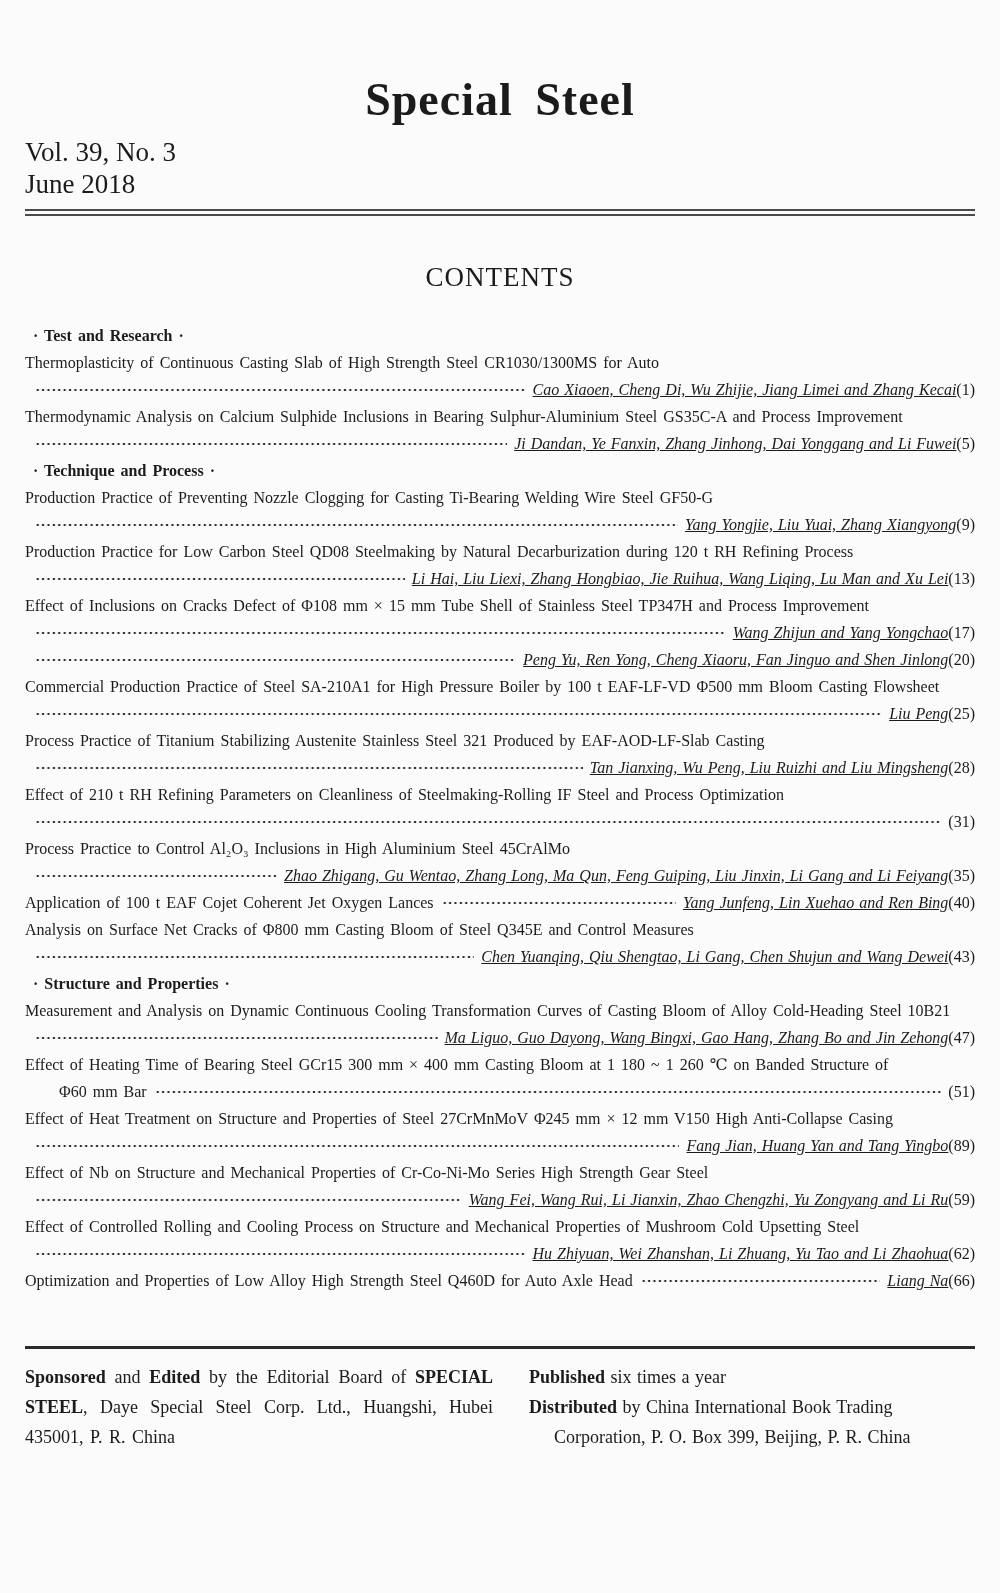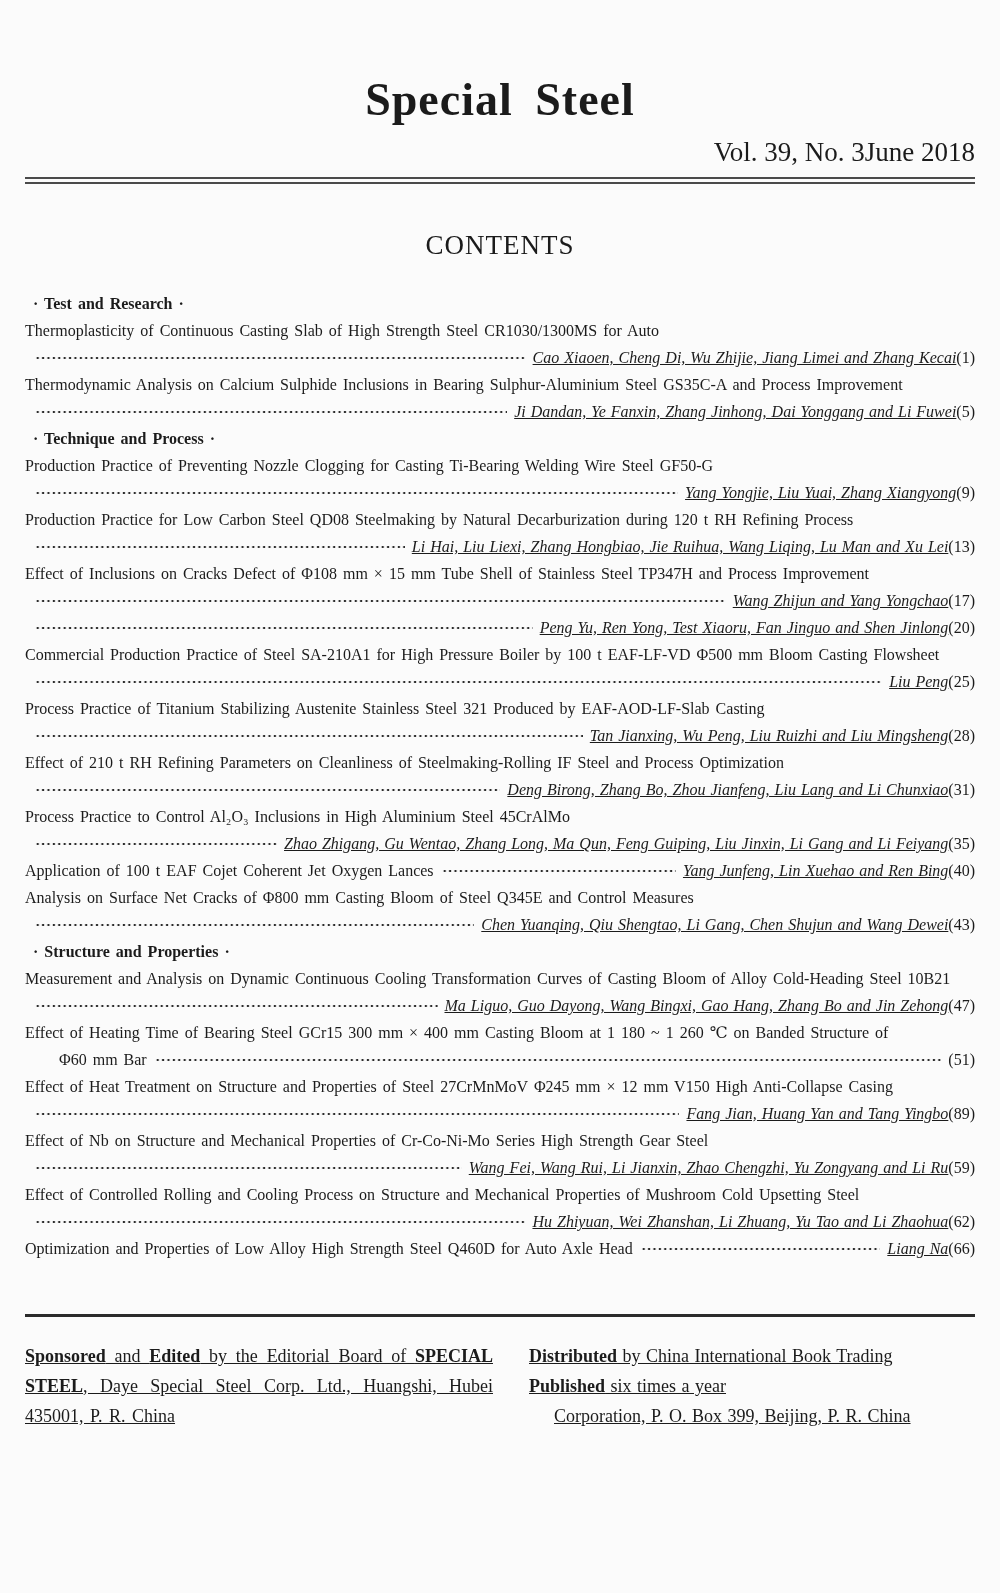--- a/index.html
+++ b/index.html
@@ -16,25 +16,26 @@
     margin-top: 74px;
     text-align: center;
     font-size: 46px;
     font-weight: bold;
     letter-spacing: 1px;
     word-spacing: 10px;
     line-height: 52px;
   }
   .vol-row {
     display: flex;
-    justify-content: flex-end;
+    justify-content: flex-start;
     align-items: baseline;
     margin: 10px 25px 0 25px;
     font-size: 27px;
     line-height: 32px;
+    flex-direction: column;
   }
   .double-rule {
     margin: 9px 25px 0 25px;
     height: 3px;
     border-top: 2px solid #4a4a4a;
     border-bottom: 2px solid #4a4a4a;
   }
   .contents-heading {
     margin-top: 45px;
     text-align: center;
@@ -82,25 +83,24 @@
     font-style: italic;
     white-space: nowrap;
     word-spacing: 1px;
     text-decoration: underline;
   }
   .page-no { white-space: nowrap; font-style: normal; }
 
   .footer {
     margin: 52px 25px 0 25px;
     border-top: 3px solid #2b2b2b;
-    padding-top: 24px;
+    padding-top: 13px;
     display: flex;
     font-size: 18px;
     line-height: 30px;
-    text-decoration: underline;
   }
   .footer .col-left {
     width: 468px;
     text-align: justify;
     word-spacing: 2px;
   }
   .footer .col-right {
     flex: 1;
     margin-left: 36px;
     word-spacing: 1px;
@@ -171,21 +171,21 @@
       <div class="l-line">
         <span class="dots"></span>
         <span class="auth">Wang Zhijun and Yang Yongchao</span>
           <span class="page-no">(17)</span>
       </div>
     </div>
 
     <div class="entry">
       <div class="l-line">
         <span class="dots"></span>
-        <span class="auth">Peng Yu, Ren Yong, Test Xiaoru, Fan Jinguo and Shen Jinlong</span>
+        <span class="auth">Peng Yu, Ren Yong, Cheng Xiaoru, Fan Jinguo and Shen Jinlong</span>
           <span class="page-no">(20)</span>
       </div>
     </div>
 
     <div class="entry">
       <div class="t-line">Commercial Production Practice of Steel SA-210A1 for High Pressure Boiler by 100 t EAF-LF-VD Φ500 mm Bloom Casting Flowsheet</div>
       <div class="l-line">
         <span class="dots"></span>
         <span class="auth">Liu Peng</span>
           <span class="page-no">(25)</span>
@@ -198,21 +198,20 @@
         <span class="dots"></span>
         <span class="auth">Tan Jianxing, Wu Peng, Liu Ruizhi and Liu Mingsheng</span>
           <span class="page-no">(28)</span>
       </div>
     </div>
 
     <div class="entry">
       <div class="t-line">Effect of 210 t RH Refining Parameters on Cleanliness of Steelmaking-Rolling IF Steel and Process Optimization</div>
       <div class="l-line">
         <span class="dots"></span>
-        <span class="auth">Deng Birong, Zhang Bo, Zhou Jianfeng, Liu Lang and Li Chunxiao</span>
           <span class="page-no">(31)</span>
       </div>
     </div>
 
     <div class="entry">
       <div class="t-line">Process Practice to Control Al₂O₃ Inclusions in High Aluminium Steel 45CrAlMo</div>
       <div class="l-line">
         <span class="dots"></span>
         <span class="auth">Zhao Zhigang, Gu Wentao, Zhang Long, Ma Qun, Feng Guiping, Liu Jinxin, Li Gang and Li Feiyang</span>
           <span class="page-no">(35)</span>
@@ -293,19 +292,19 @@
       </div>
     </div>
 
   </div>
 
   <div class="footer">
     <div class="col-left">
       <b>Sponsored</b><span> and </span><b>Edited</b><span> by the Editorial Board of </span><b>SPECIAL STEEL</b><span>, Daye Special Steel Corp. Ltd., Huangshi, Hubei 435001, P. R. China</span>
     </div>
     <div class="col-right">
+      <div><b>Published</b><span> six times a year</span></div>
       <div><b>Distributed</b><span> by China International Book Trading</span></div>
-      <div><b>Published</b><span> six times a year</span></div>
       <div class="indent-line">Corporation, P. O. Box 399, Beijing, P. R. China</div>
     </div>
   </div>
 
 </div>
 
 </body></html>

